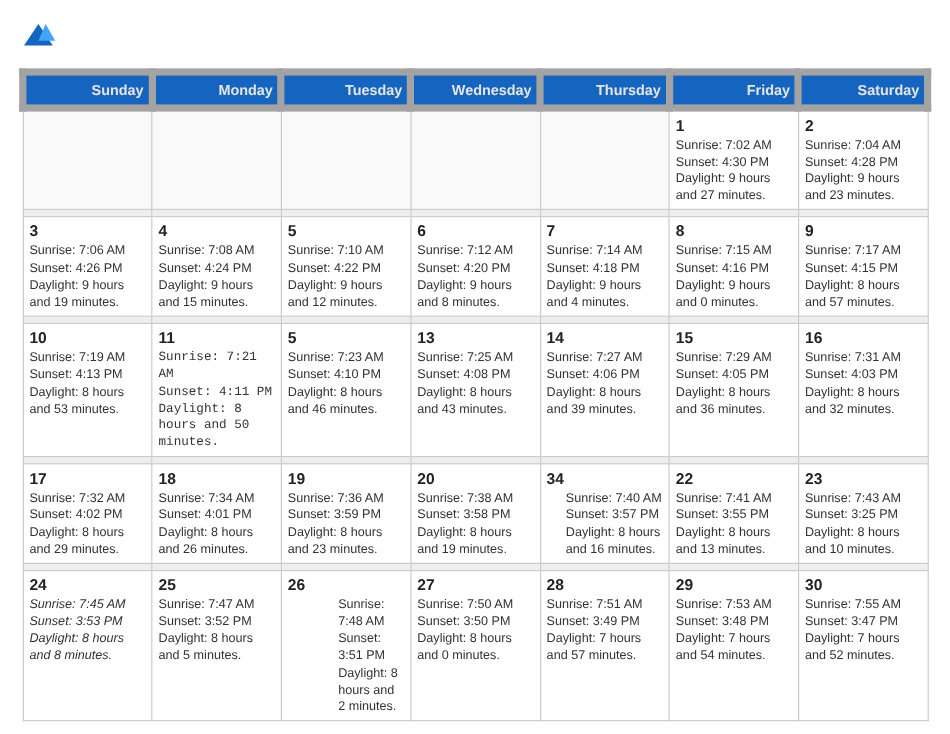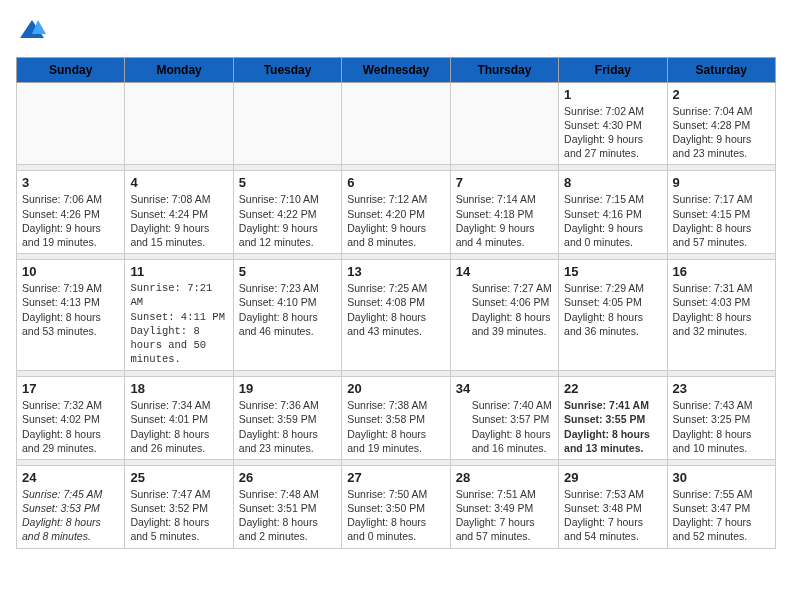--- a/index.html
+++ b/index.html
@@ -43,26 +43,26 @@
       font-size: 14px;
       color: #444;
     }
     .calendar {
       width: 100%;
       border-collapse: collapse;
       font-size: 11px;
     }
     .calendar th {
       background-color: #1565c0;
-      color: #000000;
+      color: #e5e5e5;
       padding: 5px 4px;
-      text-align: center;
+      text-align: right;
       font-size: 12px;
       font-weight: bold;
-      border: 1px solid #a3a3a3;
+      border: 6px solid #a3a3a3;
     }
     .calendar td {
       border: 1px solid #ccc;
       vertical-align: top;
       padding: 4px 5px;
       width: 108px;
       min-height: 80px;
       background: #fff;
     }
     .calendar td.empty {
@@ -223,21 +223,21 @@
 Daylight: 8 hours and 46 minutes.</div>
         </td>
         <td>
           <div class="day-num">13</div>
           <div class="day-info" style="white-space: pre-line;">Sunrise: 7:25 AM
 Sunset: 4:08 PM
 Daylight: 8 hours and 43 minutes.</div>
         </td>
         <td>
           <div class="day-num">14</div>
-          <div class="day-info" style="white-space: pre-line; margin-left: 16px;">Sunrise: 7:27 AM
+          <div class="day-info" style="white-space: pre-line;">Sunrise: 7:27 AM
 Sunset: 4:06 PM
 Daylight: 8 hours and 39 minutes.</div>
         </td>
         <td>
           <div class="day-num">15</div>
           <div class="day-info" style="white-space: pre-line;">Sunrise: 7:29 AM
 Sunset: 4:05 PM
 Daylight: 8 hours and 36 minutes.</div>
         </td>
         <td>
@@ -282,21 +282,21 @@
 Daylight: 8 hours and 19 minutes.</div>
         </td>
         <td>
           <div class="day-num">34</div>
           <div class="day-info" style="white-space: pre-line; margin-left: 16px;">Sunrise: 7:40 AM
 Sunset: 3:57 PM
 Daylight: 8 hours and 16 minutes.</div>
         </td>
         <td>
           <div class="day-num">22</div>
-          <div class="day-info" style="white-space: pre-line; font-weight: bold;">Sunrise: 7:41 AM
+          <div class="day-info" style="white-space: pre-line;">Sunrise: 7:41 AM
 Sunset: 3:55 PM
 Daylight: 8 hours and 13 minutes.</div>
         </td>
         <td>
           <div class="day-num">23</div>
           <div class="day-info" style="white-space: pre-line;">Sunrise: 7:43 AM
 Sunset: 3:25 PM
 Daylight: 8 hours and 10 minutes.</div>
         </td>
       </tr>
@@ -317,21 +317,21 @@
 Daylight: 8 hours and 8 minutes.</div>
         </td>
         <td>
           <div class="day-num">25</div>
           <div class="day-info" style="white-space: pre-line;">Sunrise: 7:47 AM
 Sunset: 3:52 PM
 Daylight: 8 hours and 5 minutes.</div>
         </td>
         <td>
           <div class="day-num">26</div>
-          <div class="day-info" style="white-space: pre-line;">Sunrise: 7:48 AM
+          <div class="day-info" style="white-space: pre-line; margin-left: 42px;">Sunrise: 7:48 AM
 Sunset: 3:51 PM
 Daylight: 8 hours and 2 minutes.</div>
         </td>
         <td>
           <div class="day-num">27</div>
           <div class="day-info" style="white-space: pre-line;">Sunrise: 7:50 AM
 Sunset: 3:50 PM
 Daylight: 8 hours and 0 minutes.</div>
         </td>
         <td>

